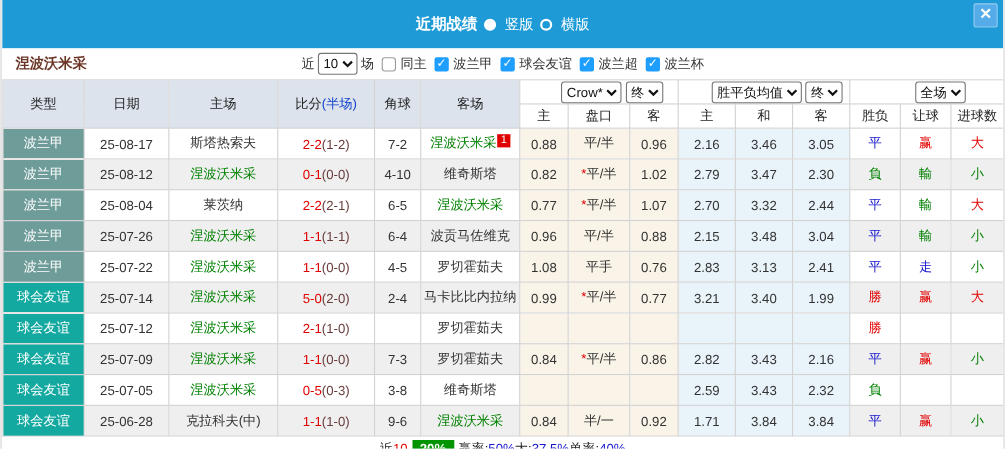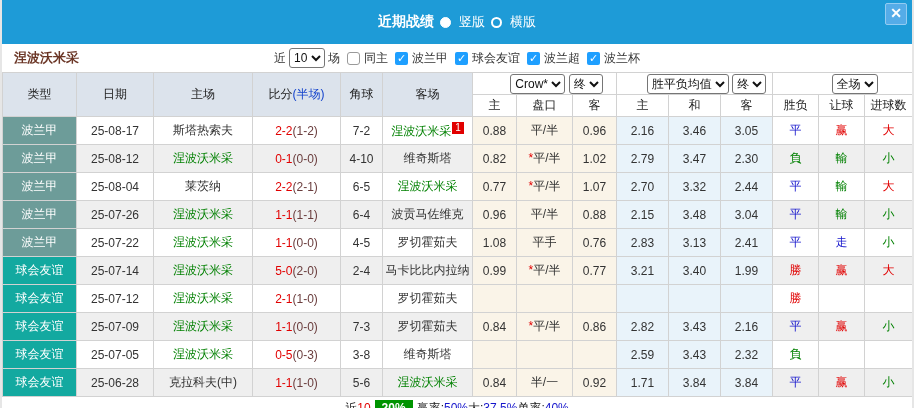--- a/index.html
+++ b/index.html
@@ -306,21 +306,21 @@
       <td class="mean">2.32</td>
       <td style="color: rgb(0, 128, 0);">負</td>
       <td></td>
       <td></td>
     </tr>
         <tr class="alt">
       <td class="type-cell" style="background: rgb(19, 169, 160);">球会友谊</td>
       <td>25-06-28</td>
       <td><span>克拉科夫(中)</span></td>
       <td><span class="ft">1-1</span><span class="ht">(1-0)</span></td>
-      <td>5-6</td>
+      <td>9-6</td>
       <td><span class="main">涅波沃米采</span></td>
       <td class="odds">0.84</td>
       <td class="odds"><span>半/一</span></td>
       <td class="odds">0.92</td>
       <td class="mean">1.71</td>
       <td class="mean">3.84</td>
       <td class="mean">3.84</td>
       <td style="color: rgb(21, 21, 204);">平</td>
       <td style="color: rgb(225, 0, 0);">赢</td>
       <td style="color: rgb(0, 128, 0);">小</td>

